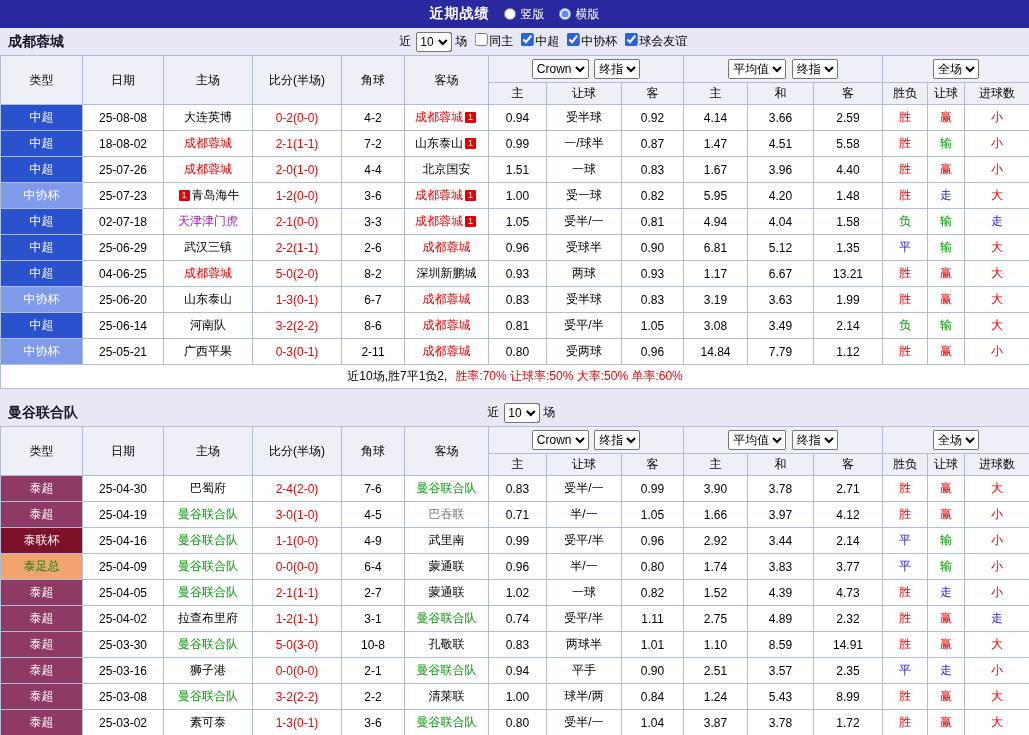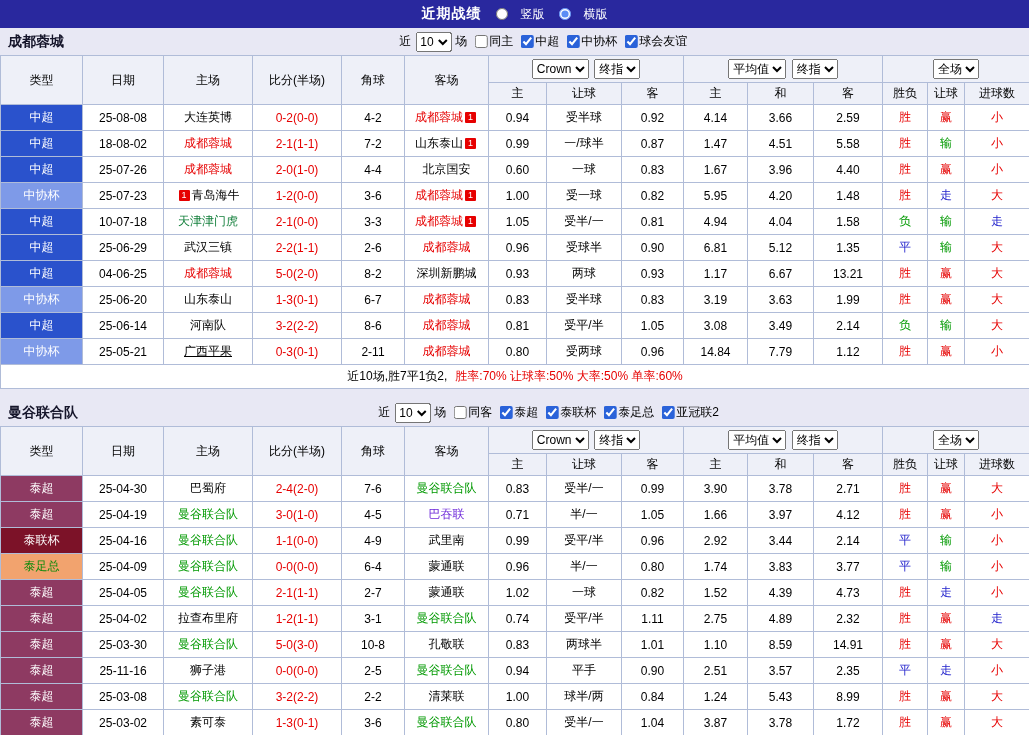--- a/index.html
+++ b/index.html
@@ -1,27 +1,27 @@
 <!DOCTYPE html>
 <html><head>
 <meta charset="utf-8">
 <style>
   html,body{margin:0;padding:0;}
   body{width:1029px;min-height:735px;background:#e8e8f4;font-family:"Liberation Sans",sans-serif;font-size:12px;color:#000;}
   .topbar{height:28px;background:#29289e;display:flex;align-items:center;justify-content:center;gap:14px;color:#fff;}
   .topbar .title{font-weight:bold;font-size:14px;letter-spacing:1px;}
-  .topbar label{display:inline-flex;align-items:center;gap:13px;cursor:pointer;font-size:12px;}
+  .topbar label{display:inline-flex;align-items:center;gap:5px;cursor:pointer;font-size:12px;}
   .topbar input[type=radio]{margin:0;width:12px;height:12px;accent-color:#5b8df5;}
   .section{margin-top:0;}
   .section + .section{margin-top:10px;}
   .section-header{height:27px;display:flex;align-items:center;position:relative;padding:0 8px;}
   .team-name{font-weight:bold;font-size:14px;color:#15152a;}
   .filters{position:absolute;left:50%;transform:translateX(-40%);display:flex;align-items:center;white-space:nowrap;}
   .filters select{font-size:12px;height:20px;margin:0 4px;}
-  .filters label{display:inline-flex;align-items:center;cursor:pointer;}
+  .filters label{display:inline-flex;cursor:pointer;}
   .filters input[type=checkbox]{margin:0 2px 0 7px;width:13px;height:13px;accent-color:#2a62d9;}
   table{width:1029px;border-collapse:collapse;background:#fff;table-layout:fixed;}
   th,td{border:1px solid #b0bcd8;text-align:center;padding:0 2px;overflow:hidden;white-space:nowrap;font-weight:normal;}
   thead th{background:#eef0f8;}
   thead tr.h1 th{height:26px;}
   thead tr.h2 th{height:21px;}
   tbody td{height:25px;}
   tfoot td{height:23px;background:#fff;}
   th select{font-size:12px;height:20px;margin:0 1px;max-width:96%;}
   .badge{display:inline-block;background:#e60000;color:#fff;font-size:9px;line-height:11px;min-width:9px;padding:0 1px;margin:0 2px;vertical-align:1px;border-radius:1px;}
@@ -151,21 +151,21 @@
             <td style="color: rgb(0, 153, 0);">输</td>
             <td style="color: rgb(230, 0, 0);">小</td>
           </tr>
           <tr>
             <td style="background: rgb(42, 82, 204); color: rgb(255, 255, 255);">中超</td>
             <td>25-07-26</td>
             <td><span style="color: rgb(230, 0, 0);">成都蓉城</span></td>
             <td class="score">2-0(1-0)</td>
             <td>4-4</td>
             <td><span style="color: rgb(0, 0, 0);">北京国安</span></td>
-            <td>0.60</td>
+            <td>1.51</td>
             <td>一球</td>
             <td>0.83</td>
             <td>1.67</td>
             <td>3.96</td>
             <td>4.40</td>
             <td style="color: rgb(230, 0, 0);">胜</td>
             <td style="color: rgb(230, 0, 0);">赢</td>
             <td style="color: rgb(230, 0, 0);">小</td>
           </tr>
           <tr>
@@ -180,22 +180,22 @@
             <td>0.82</td>
             <td>5.95</td>
             <td>4.20</td>
             <td>1.48</td>
             <td style="color: rgb(230, 0, 0);">胜</td>
             <td style="color: rgb(34, 34, 204);">走</td>
             <td style="color: rgb(230, 0, 0);">大</td>
           </tr>
           <tr>
             <td style="background: rgb(42, 82, 204); color: rgb(255, 255, 255);">中超</td>
-            <td>10-07-18</td>
-            <td><span style="color: #15803d; text-align: right;">天津津门虎</span></td>
+            <td>02-07-18</td>
+            <td><span style="color: #a21caf; text-align: right;">天津津门虎</span></td>
             <td class="score">2-1(0-0)</td>
             <td>3-3</td>
             <td><span style="color: rgb(230, 0, 0);">成都蓉城</span><span class="badge">1</span></td>
             <td>1.05</td>
             <td>受半/一</td>
             <td>0.81</td>
             <td>4.94</td>
             <td>4.04</td>
             <td>1.58</td>
             <td style="color: rgb(0, 153, 0);">负</td>
@@ -266,21 +266,21 @@
             <td>3.08</td>
             <td>3.49</td>
             <td>2.14</td>
             <td style="color: rgb(0, 153, 0);">负</td>
             <td style="color: rgb(0, 153, 0);">输</td>
             <td style="color: rgb(230, 0, 0);">大</td>
           </tr>
           <tr>
             <td style="background: rgb(126, 154, 232); color: rgb(255, 255, 255);">中协杯</td>
             <td>25-05-21</td>
-            <td><span style="color: rgb(0, 0, 0); text-decoration: underline;">广西平果</span></td>
+            <td><span style="color: rgb(0, 0, 0);">广西平果</span></td>
             <td class="score">0-3(0-1)</td>
             <td>2-11</td>
             <td><span style="color: rgb(230, 0, 0);">成都蓉城</span></td>
             <td>0.80</td>
             <td>受两球</td>
             <td>0.96</td>
             <td>14.84</td>
             <td>7.79</td>
             <td>1.12</td>
             <td style="color: rgb(230, 0, 0);">胜</td>
@@ -298,36 +298,20 @@
     </table>
   </div>
 
   <div class="section">
     <div class="section-header">
       <span class="team-name">曼谷联合队</span>
       <div class="filters">
         <span>近</span>
         <select><option>10</option></select>
         <span>场</span>
-        <span><label>
-              <input type="checkbox" style="">
-              <span>同客</span>
-            </label><label>
-              <input type="checkbox" checked="" style="">
-              <span>泰超</span>
-            </label><label>
-              <input type="checkbox" checked="" style="">
-              <span>泰联杯</span>
-            </label><label>
-              <input type="checkbox" checked="" style="">
-              <span>泰足总</span>
-            </label><label>
-              <input type="checkbox" checked="" style="">
-              <span>亚冠联2</span>
-            </label></span>
       </div>
     </div>
     <table>
       <colgroup>
         <col style="width:82px">
           <col style="width:81px">
           <col style="width:89px">
           <col style="width:89px">
         <col style="width:63px">
           <col style="width:84px">
@@ -390,21 +374,21 @@
             <td style="color: rgb(230, 0, 0);">胜</td>
             <td style="color: rgb(230, 0, 0);">赢</td>
             <td style="color: rgb(230, 0, 0);">大</td>
           </tr>
           <tr>
             <td style="background: rgb(142, 58, 98); color: rgb(255, 255, 255);">泰超</td>
             <td>25-04-19</td>
             <td><span style="color: rgb(0, 153, 0);">曼谷联合队</span></td>
             <td class="score">3-0(1-0)</td>
             <td>4-5</td>
-            <td><span style="color: #6d28d9;">巴吞联</span></td>
+            <td><span style="color: #737373;">巴吞联</span></td>
             <td>0.71</td>
             <td>半/一</td>
             <td>1.05</td>
             <td>1.66</td>
             <td>3.97</td>
             <td>4.12</td>
             <td style="color: rgb(230, 0, 0);">胜</td>
             <td style="color: rgb(230, 0, 0);">赢</td>
             <td style="color: rgb(230, 0, 0);">小</td>
           </tr>
@@ -488,24 +472,24 @@
             <td>1.01</td>
             <td>1.10</td>
             <td>8.59</td>
             <td>14.91</td>
             <td style="color: rgb(230, 0, 0);">胜</td>
             <td style="color: rgb(230, 0, 0);">赢</td>
             <td style="color: rgb(230, 0, 0);">大</td>
           </tr>
           <tr>
             <td style="background: rgb(142, 58, 98); color: rgb(255, 255, 255);">泰超</td>
-            <td>25-11-16</td>
+            <td>25-03-16</td>
             <td><span style="color: rgb(0, 0, 0);">狮子港</span></td>
             <td class="score">0-0(0-0)</td>
-            <td>2-5</td>
+            <td>2-1</td>
             <td><span style="color: rgb(0, 153, 0);">曼谷联合队</span></td>
             <td>0.94</td>
             <td>平手</td>
             <td>0.90</td>
             <td>2.51</td>
             <td>3.57</td>
             <td>2.35</td>
             <td style="color: rgb(34, 34, 204);">平</td>
             <td style="color: rgb(34, 34, 204);">走</td>
             <td style="color: rgb(230, 0, 0);">小</td>

